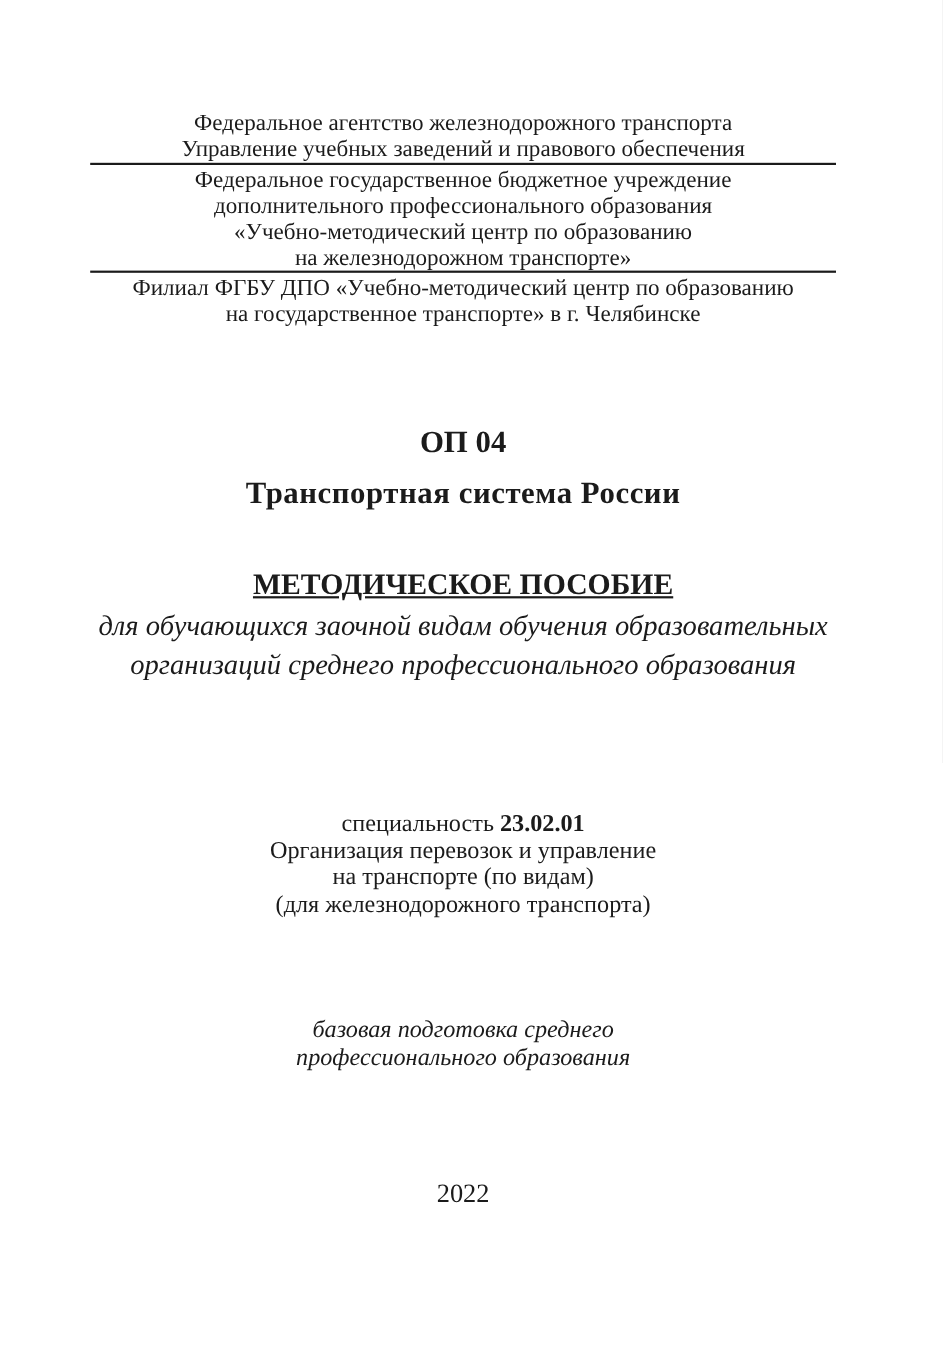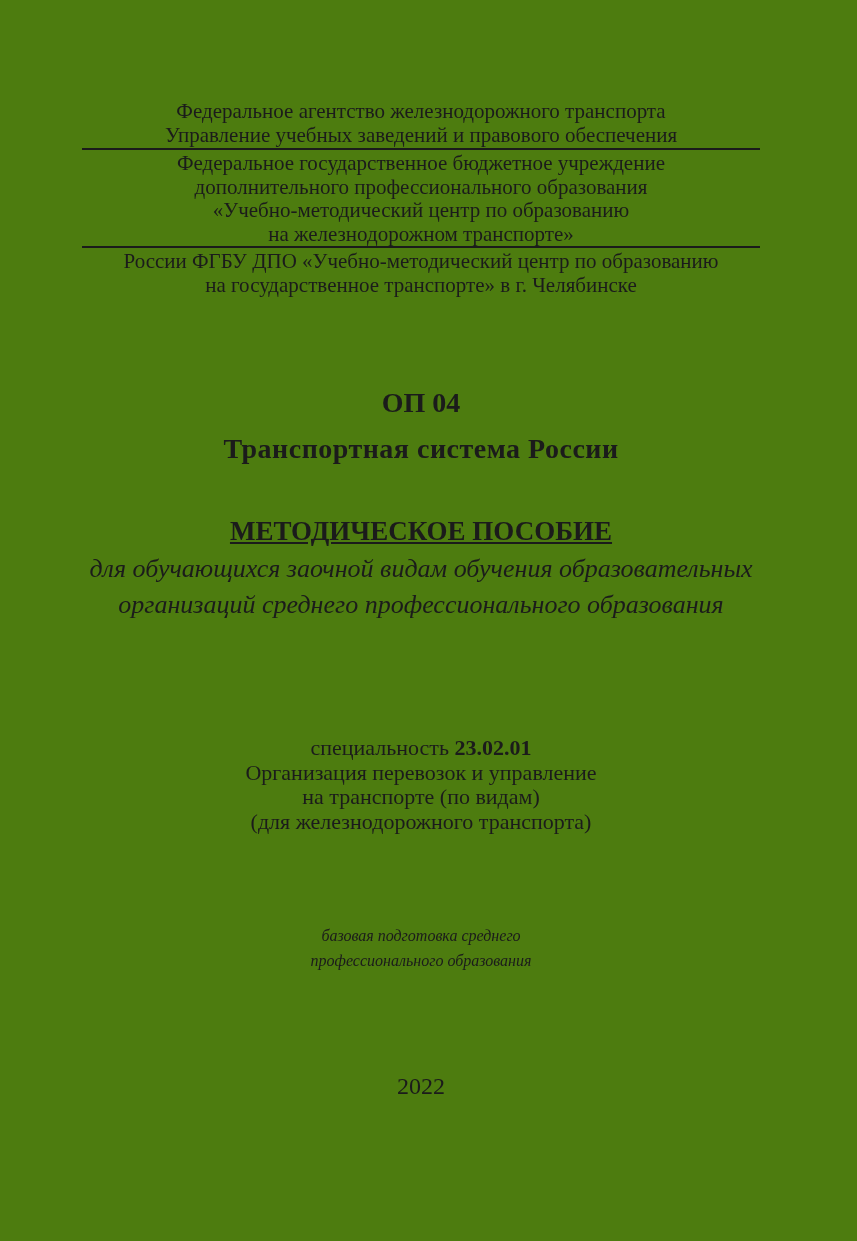--- a/index.html
+++ b/index.html
@@ -5,21 +5,21 @@
   html, body {
     margin: 0;
     padding: 0;
     background: #e8e8e8;
   }
   .page {
     position: relative;
     width: 857px;
     height: 1241px;
     margin: 0 auto;
-    background: #4d7c0f;
+    background: #ffffff;
     font-family: "Liberation Serif", "DejaVu Serif", serif;
     color: #1b1b1b;
     overflow: hidden;
   }
   .block {
     position: absolute;
     left: 80px;
     width: 682px;
     text-align: center;
   }
@@ -50,21 +50,21 @@
   .doctype { top: 517px; }
   .doctype .caps { font-weight: bold; font-size: 27px; line-height: 29.5px; text-decoration: underline; }
   .doctype .sub  { font-style: italic; font-size: 26px; line-height: 28.5px; margin-top: 8px; }
 
   
   .specialty { top: 736px; font-size: 22px; line-height: 24.5px; }
   .specialty .code { font-weight: bold; }
   .gap { margin-right: 0.25em; }
 
   
-  .training { top: 924px; font-size: 16px; line-height: 24.5px; font-style: italic; }
+  .training { top: 924px; font-size: 22px; line-height: 24.5px; font-style: italic; }
 
   
   .year { top: 1074px; font-size: 24px; line-height: 24px; }
 </style>
 </head>
 <body>
 
 <div class="page">
 
   <div class="block org org-top">
@@ -77,21 +77,21 @@
   <div class="block org org-mid">
     <span class="line">Федеральное государственное бюджетное учреждение</span>
     <span class="line">дополнительного профессионального образования</span>
     <span class="line">«Учебно-методический центр по образованию</span>
     <span class="line">на железнодорожном транспорте»</span>
   </div>
 
   <div class="rule rule-2"></div>
 
   <div class="block org org-branch">
-    <span class="line">России ФГБУ ДПО «Учебно-методический центр по образованию</span>
+    <span class="line">Филиал ФГБУ ДПО «Учебно-методический центр по образованию</span>
     <span class="line">на государственное транспорте» в г. Челябинске</span>
   </div>
 
   <div class="block course">
     <span class="line code">ОП 04</span>
     <span class="line title">Транспортная система России</span>
   </div>
 
   <div class="block doctype">
     <span class="line caps">МЕТОДИЧЕСКОЕ ПОСОБИЕ</span>

